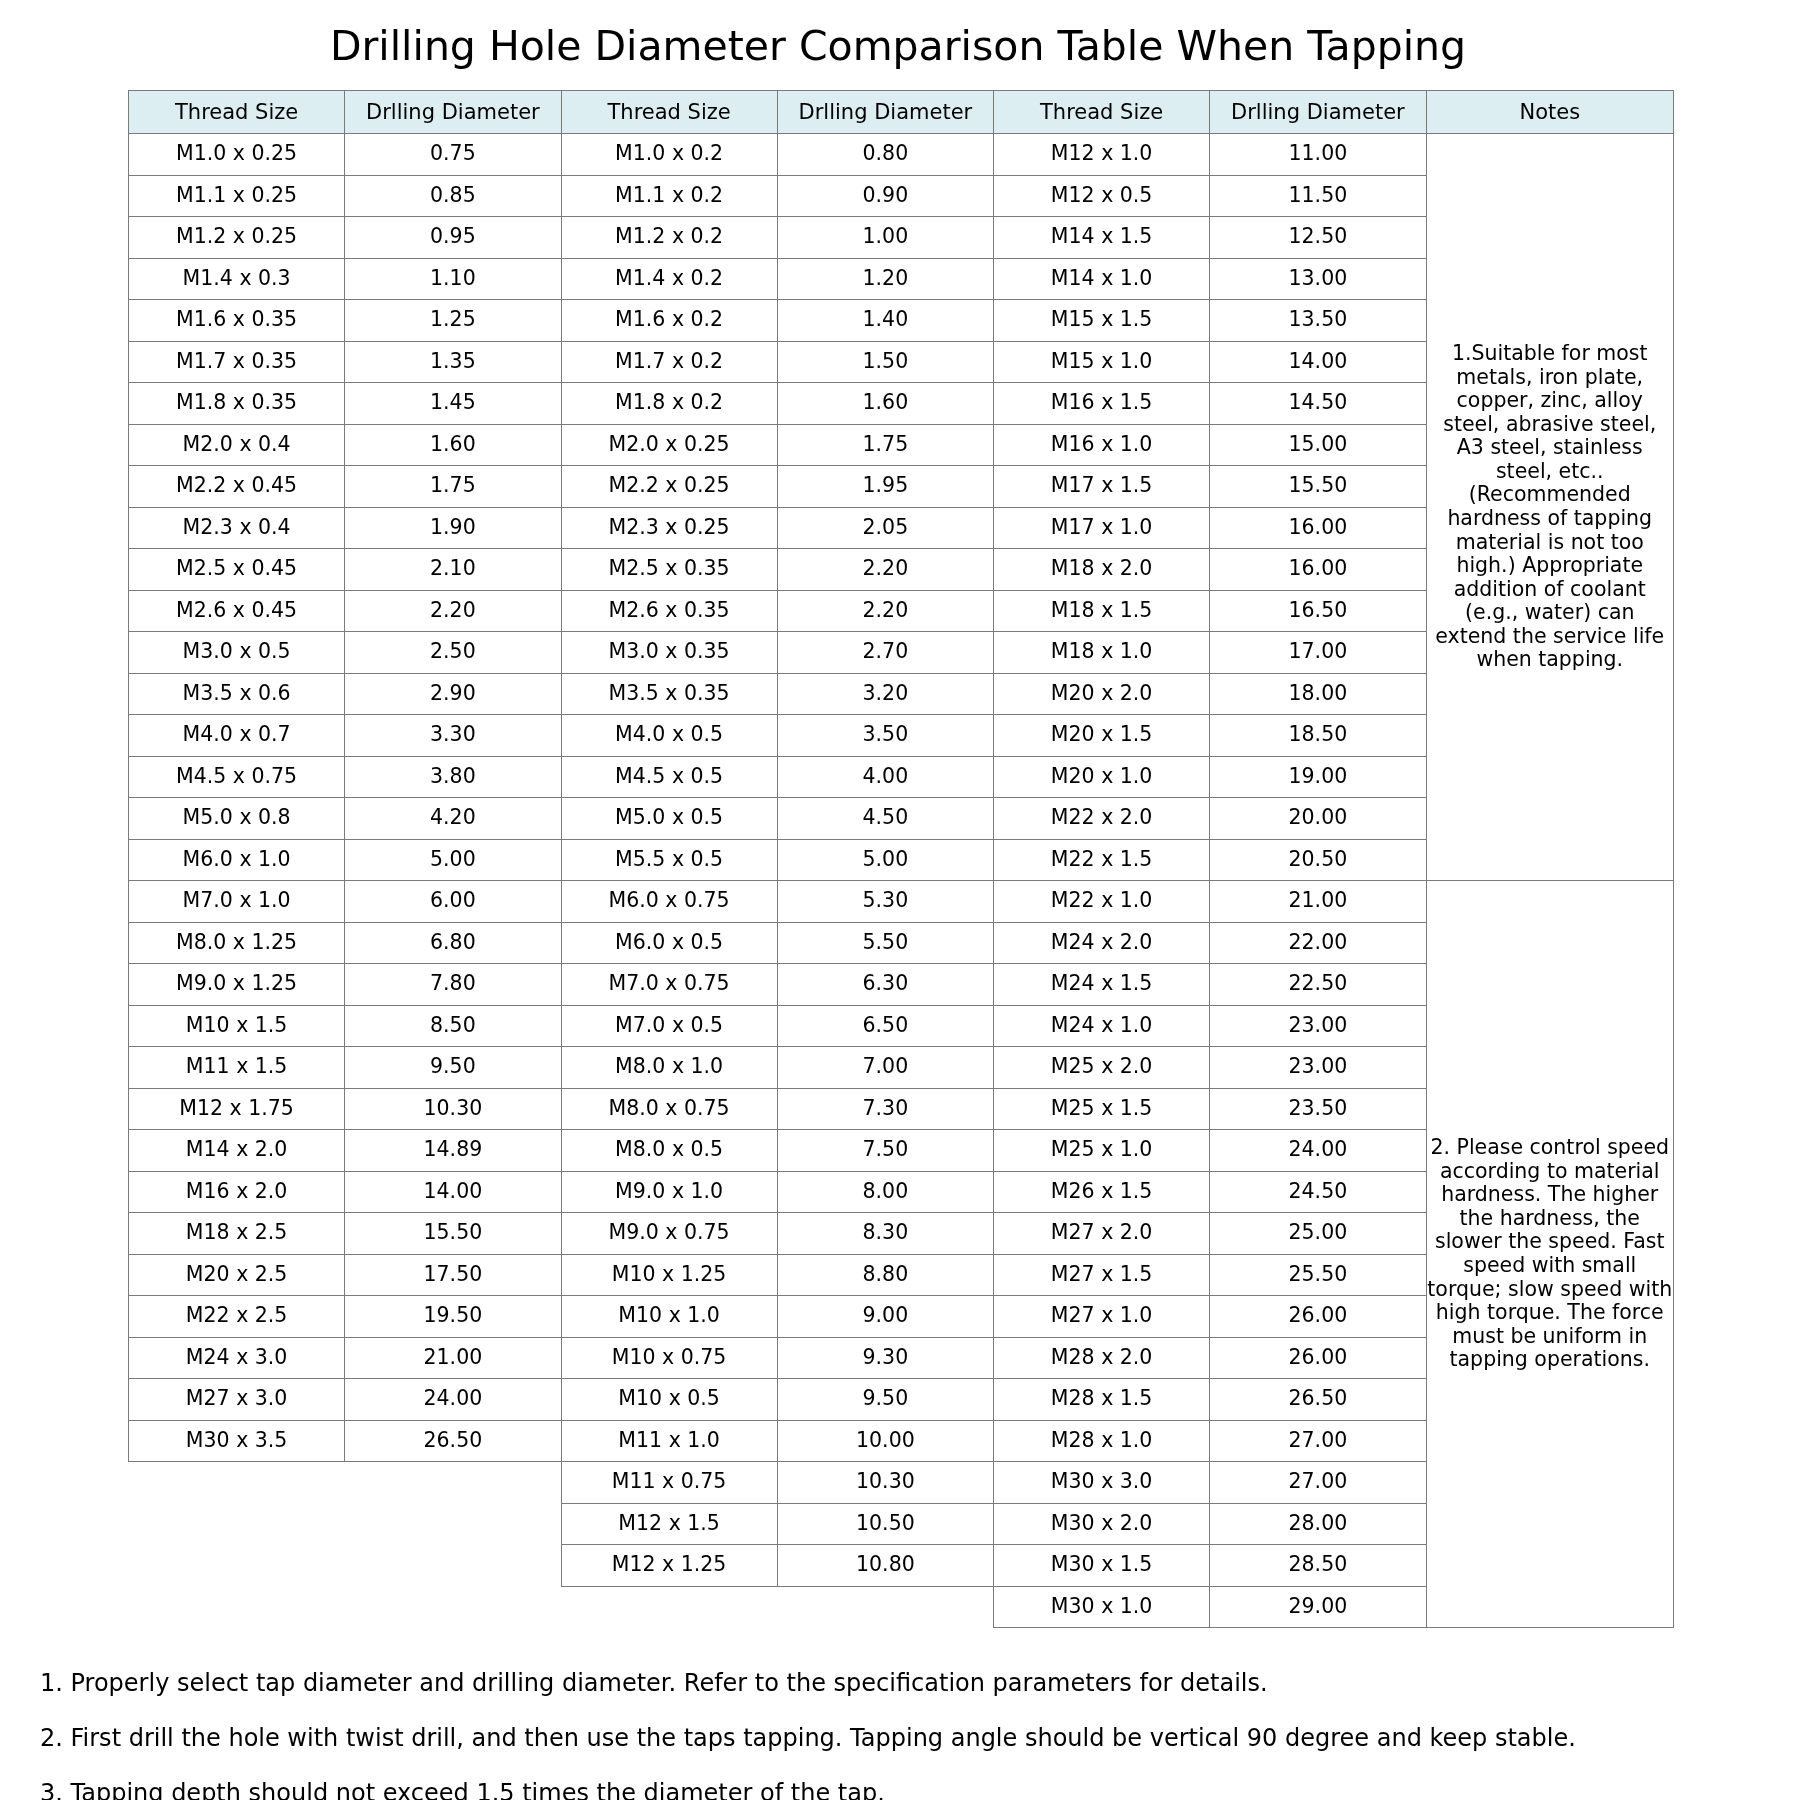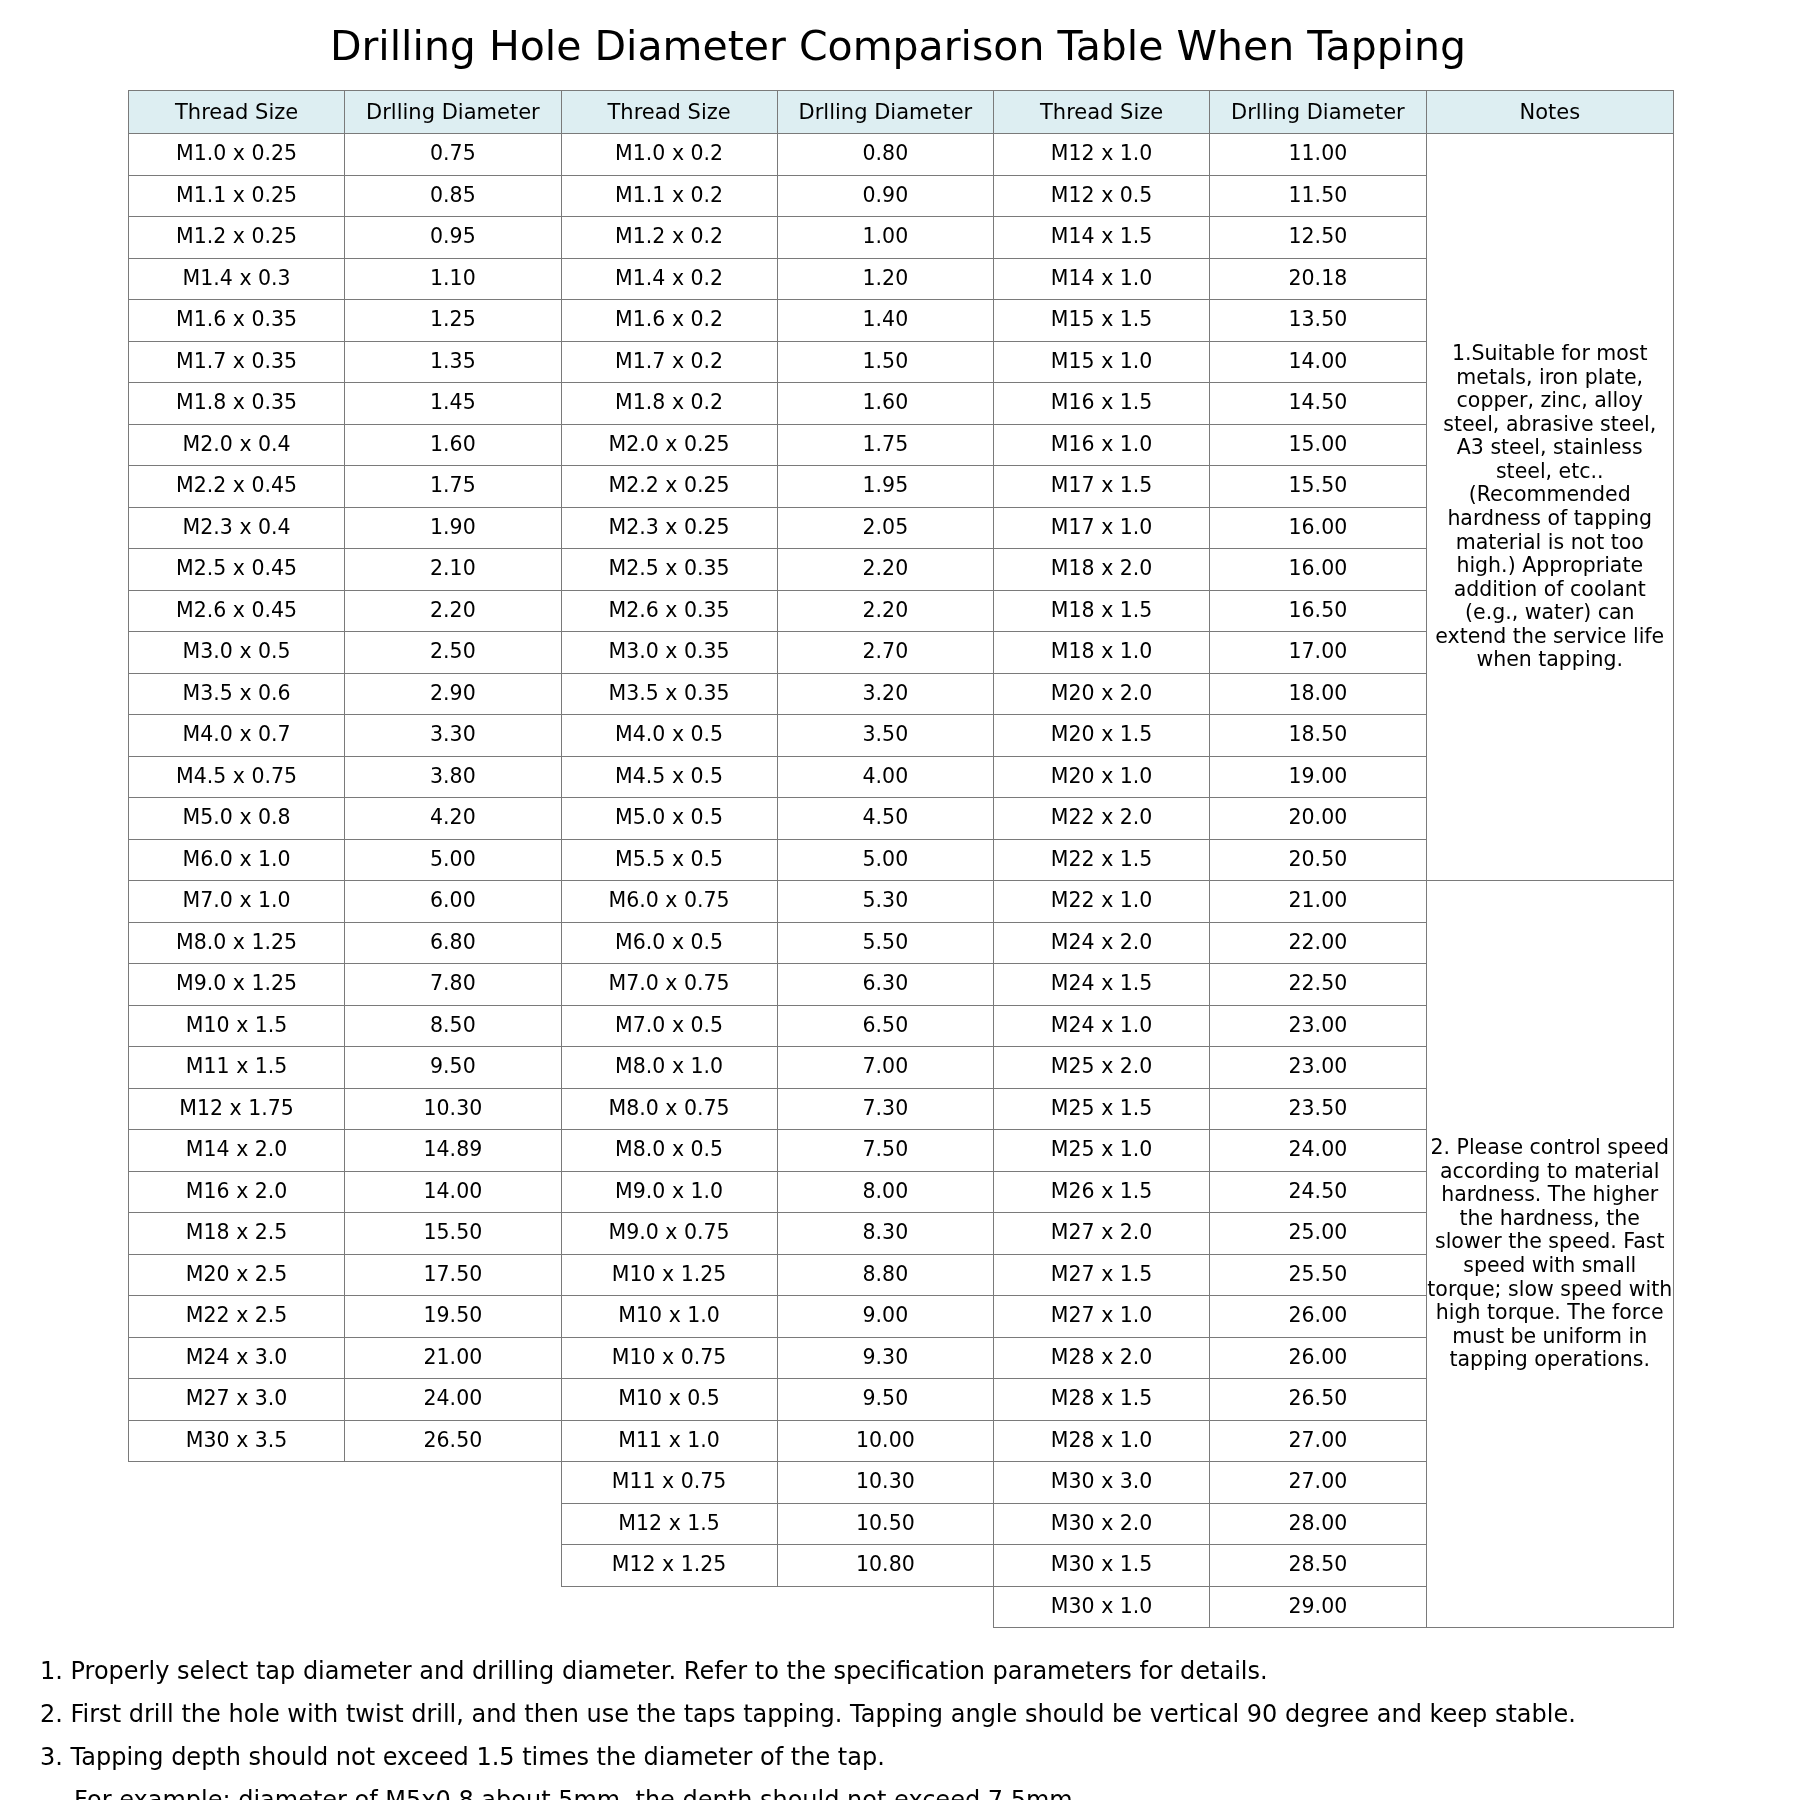--- a/index.html
+++ b/index.html
@@ -73,21 +73,21 @@
   col.c5 { width: 194px; }
   col.c6 { width: 194px; }
   col.c7 { width: 222px; }
 
   .footnotes {
     padding: 20px 40px 0 40px;
     font-size: 24px;
     line-height: 1.62;
   }
   .footnotes .fn {
-    margin: 4px 0 2px 0;
+    margin: 16px 0 2px 0;
     white-space: nowrap;
   }
   .footnotes .fn.indent {
     padding-left: 34px;
   }
 </style>
 </head>
 <body>
 
 <div class="page">
@@ -141,21 +141,21 @@
             <td>1.00</td>
             <td>M14 x 1.5</td>
             <td>12.50</td>
           </tr>
           <tr>
             <td>M1.4 x 0.3</td>
             <td>1.10</td>
             <td>M1.4 x 0.2</td>
             <td>1.20</td>
             <td>M14 x 1.0</td>
-            <td>20.18</td>
+            <td>13.00</td>
           </tr>
           <tr>
             <td>M1.6 x 0.35</td>
             <td>1.25</td>
             <td>M1.6 x 0.2</td>
             <td>1.40</td>
             <td>M15 x 1.5</td>
             <td>13.50</td>
           </tr>
           <tr>

